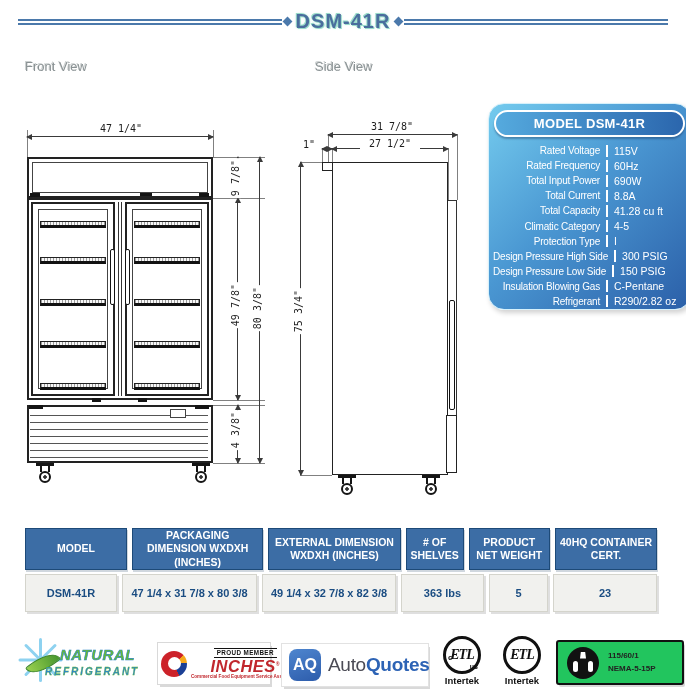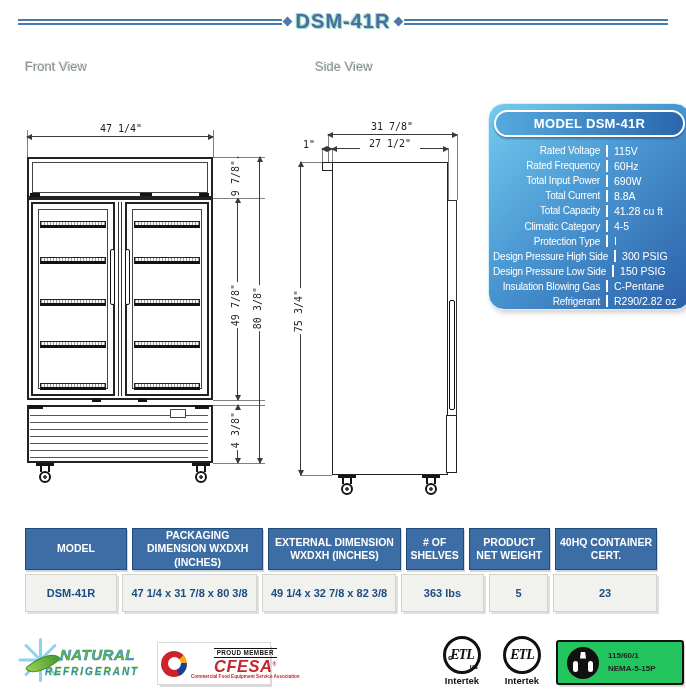--- a/index.html
+++ b/index.html
@@ -271,25 +271,29 @@
     <div class="natA">NATURAL</div>
     <div class="natB">REFRIGERANT</div>
   </div>
 
   <div class="cfesa">
     <div class="ring">
         <b></b>
       </div>
     <div class="cfcol">
       <div class="cftop">PROUD MEMBER</div>
-      <div class="cfname"><span>CFESA</span><sup>®</sup></div>
+      <div class="cfname"><span>INCHES</span><sup>®</sup></div>
       <div class="cfsub">Commercial Food Equipment Service Association</div>
     </div>
   </div>
 
+  <div class="aqbox">
+    <div class="aqbadge">AQ</div>
+    <div class="aqname"><span class="aqgray">Auto</span><span class="aqblue">Quotes</span></div>
+  </div>
 
   <div class="etl" style="left:433px;top:636px">
     <div class="etlcirc">
       <span class="etlmark">ETL</span>
       <span class="etlc">c</span>
       <span class="etlus">us</span>
     </div>
     <div class="etlname">Intertek</div>
   </div>
 

